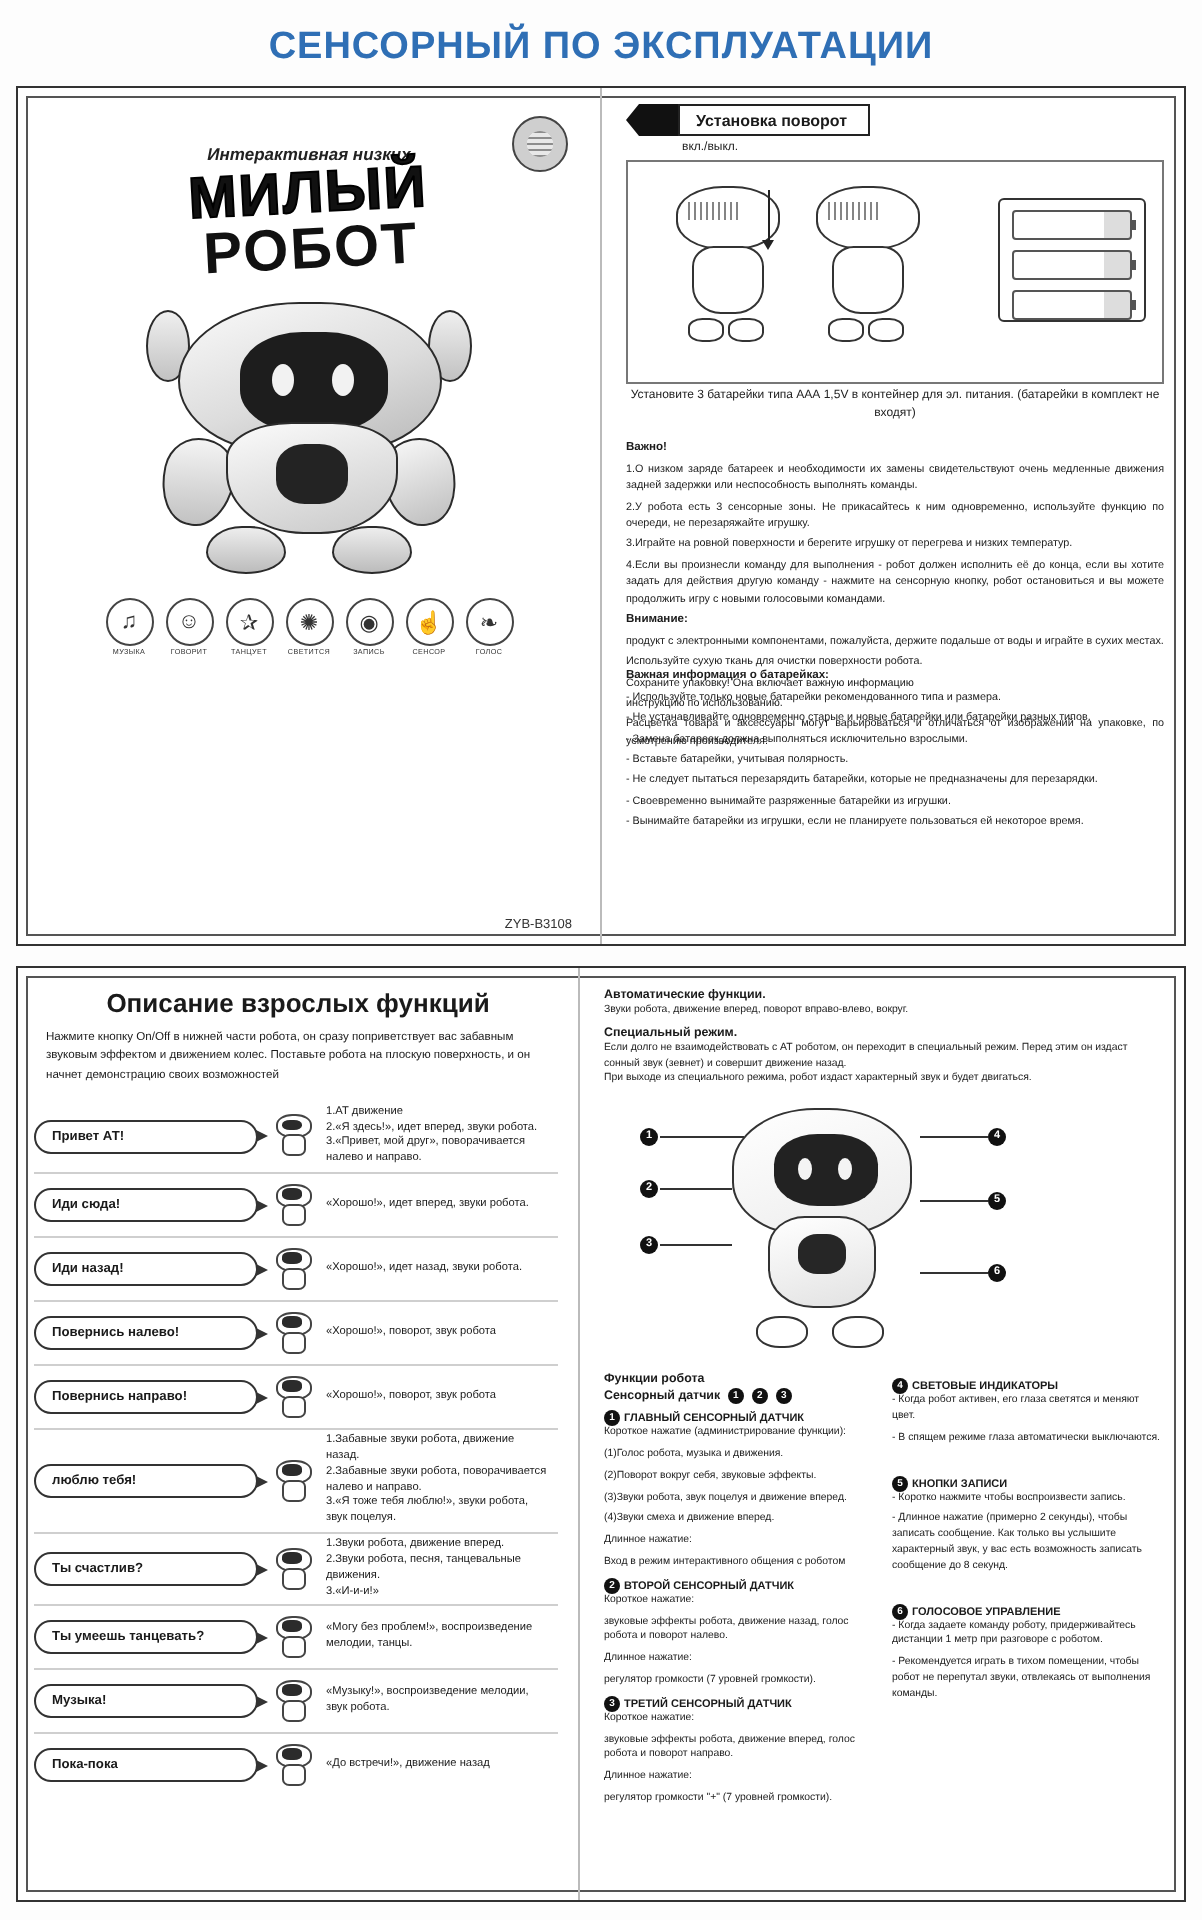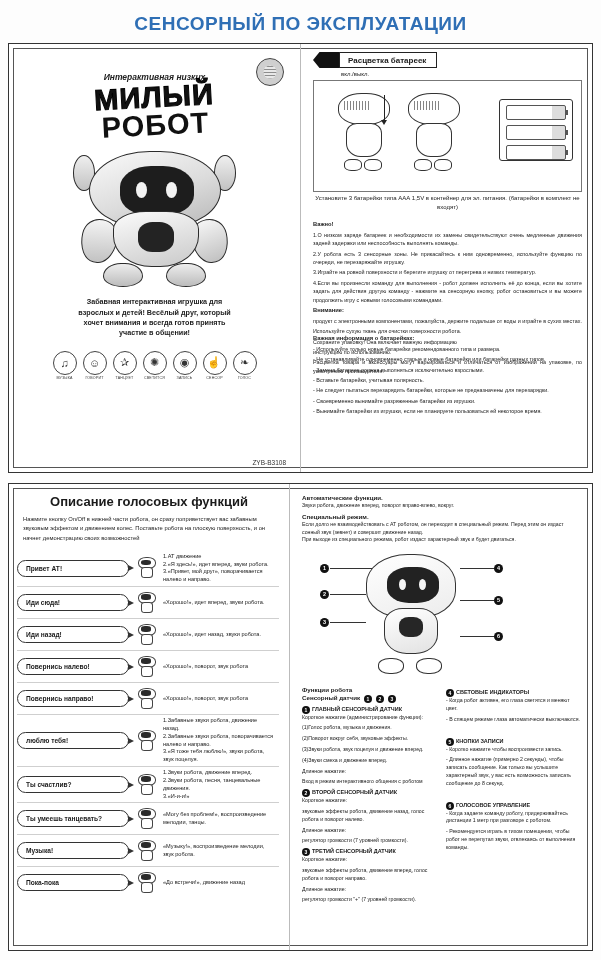--- a/index.html
+++ b/index.html
@@ -551,21 +551,20 @@
           </div>
           <div class="r-arm left"></div>
           <div class="r-arm right"></div>
           <div class="r-body">
             <div class="r-chest"></div>
           </div>
           <div class="r-foot left"></div>
           <div class="r-foot right"></div>
         </div>
 
-        <div class="cover-desc">Забавная интерактивная игрушка для взрослых и детей! Весёлый друг, который хочет внимания и всегда готов принять участие в общении!</div>
 
         <div class="cover-icons">
           <div class="cover-icon">
             <div class="ci-circle">
                 <div class="ci-glyph">♫</div>
               </div>
             <div class="ci-label">МУЗЫКА</div>
           </div>
           <div class="cover-icon">
             <div class="ci-circle">
@@ -605,21 +604,21 @@
           </div>
         </div>
       </div>
       <div class="model-code">ZYB-B3108</div>
     </div>
 
     <div class="spread-half">
 
       <div class="battery-head">
         <div class="hex-tag"></div>
-        <div class="battery-head-box">Расцветка батареек</div>
+        <div class="battery-head-box">Установка поворот</div>
       </div>
       <div class="battery-sub">вкл./выкл.</div>
 
       <div class="diagram-box">
         <div class="bd-robot" style="left:18px;">
           <div class="bdr-head"></div>
           <div class="bdr-grid"></div>
           <div class="bdr-body"></div>
           <div class="bdr-foot l"></div>
           <div class="bdr-foot r"></div>
@@ -665,21 +664,21 @@
         <p>- Своевременно вынимайте разряженные батарейки из игрушки.</p>
         <p>- Вынимайте батарейки из игрушки, если не планируете пользоваться ей некоторое время.</p>
       </div>
     </div>
   </div>
 
   <div class="panel" id="bottom-spread">
     <div class="panel-inner"></div>
 
     <div class="spread-half spread-left">
-      <div class="bl-title">Описание голосовых функций</div>
+      <div class="bl-title">Описание взрослых функций</div>
       <div class="bl-intro">Нажмите кнопку On/Off в нижней части робота, он сразу поприветствует вас забавным звуковым эффектом и движением колес. Поставьте робота на плоскую поверхность, и он начнет демонстрацию своих возможностей</div>
 
       <div class="func-table">
         <div class="func-row">
           <div class="fr-bubble">Привет АТ!</div>
           <div class="fr-icon">
               <div class="mini-robot">
                 <div class="mh"></div>
                 <div class="mf"></div>
                 <div class="mb"></div>

